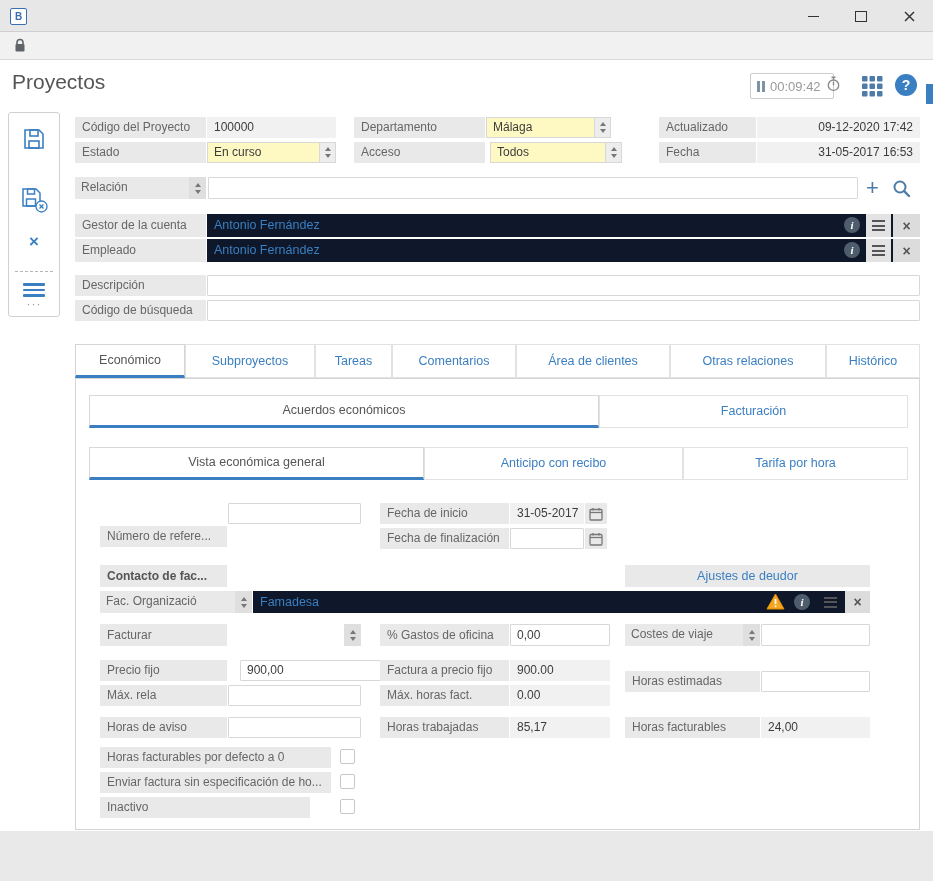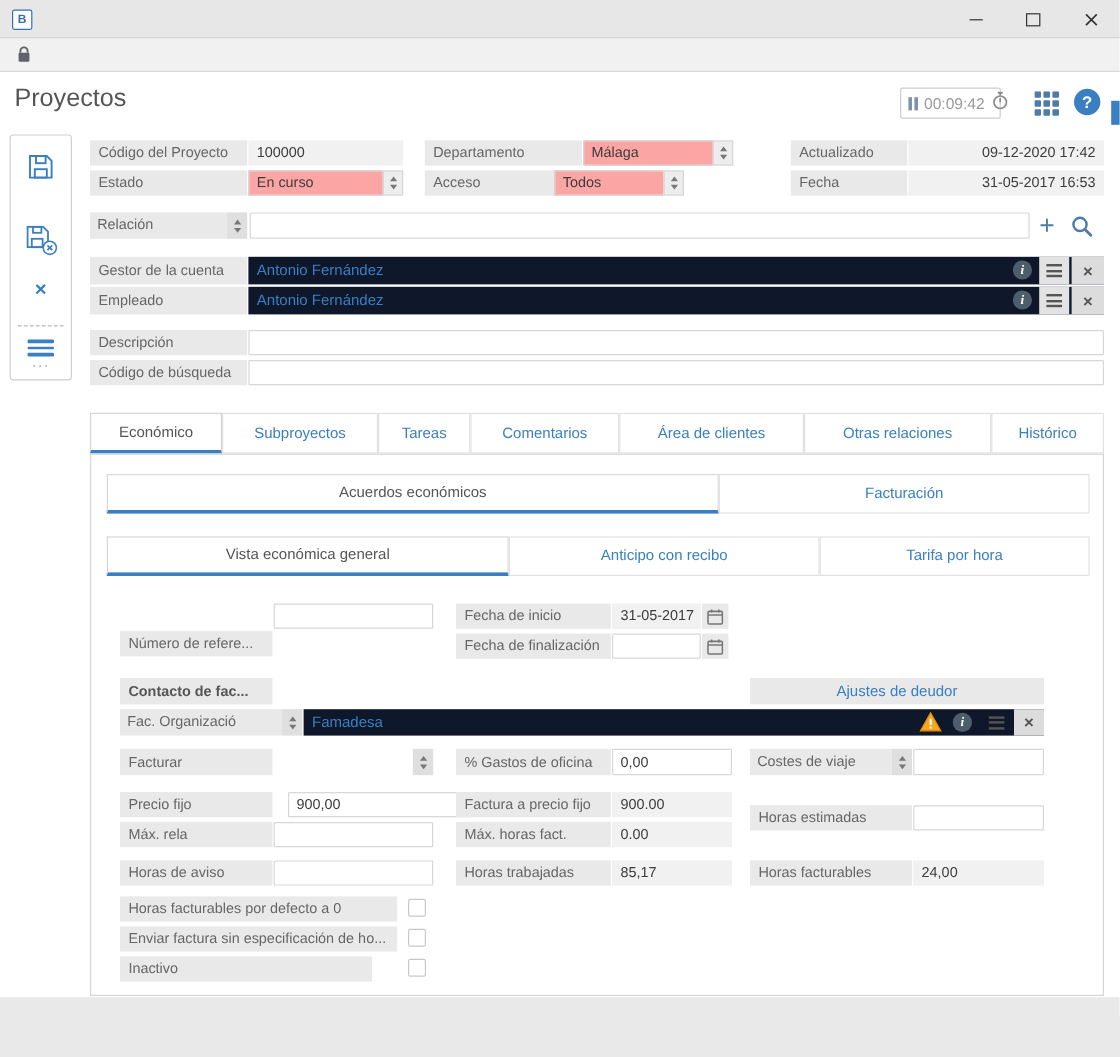--- a/index.html
+++ b/index.html
@@ -31,21 +31,21 @@
   .burger{display:flex;flex-direction:column;gap:3px;width:22px;padding-top:2px;}
   .burger i{display:block;height:2.5px;background:#3a7fc1;border-radius:1px;}
   .tool-dots{position:absolute;left:0;top:185px;width:50px;text-align:center;color:#9a9a9a;font-size:12px;letter-spacing:1px;line-height:12px;}
   
   .lbl{position:absolute;height:21px;background:#e9e9e9;color:#666;font-size:12px;line-height:21px;padding:0 7px;box-sizing:border-box;white-space:nowrap;overflow:hidden;}
   .lbl.bold{font-weight:bold;color:#555;}
   .ro{position:absolute;height:21px;background:#f1f1f1;color:#3c3c3c;font-size:12px;line-height:21px;padding:0 7px;box-sizing:border-box;white-space:nowrap;}
   .ro.right{text-align:right;}
   .inp{position:absolute;height:21px;background:#fff;border:1px solid #d8d8d8;border-radius:1px;box-sizing:border-box;font-size:12px;line-height:19px;color:#3c3c3c;padding:0 6px;}
   .sel{position:absolute;height:21px;display:flex;box-sizing:border-box;}
-  .sel .txt{flex:1;font-size:12px;line-height:19px;padding:0 6px;background:#fca5a5;border:1px solid #d8d8d8;border-right:none;color:#3c3c3c;box-sizing:border-box;white-space:nowrap;overflow:hidden;}
+  .sel .txt{flex:1;font-size:12px;line-height:19px;padding:0 6px;background:#fef9c3;border:1px solid #d8d8d8;border-right:none;color:#3c3c3c;box-sizing:border-box;white-space:nowrap;overflow:hidden;}
   .sel .spin{width:17px;background:#ededed;border:1px solid #d8d8d8;display:flex;flex-direction:column;align-items:center;justify-content:center;gap:3px;box-sizing:border-box;}
   .sel.gray .txt{background:#e9e9e9;border:none;color:#666;line-height:21px;}
   .sel.gray .spin{border:none;background:#dfdfdf;}
   .tri-u{width:0;height:0;border-left:3.5px solid transparent;border-right:3.5px solid transparent;border-bottom:4.5px solid #777;}
   .tri-d{width:0;height:0;border-left:3.5px solid transparent;border-right:3.5px solid transparent;border-top:4.5px solid #777;}
   .strip{position:absolute;background:#0f172a;}
   .link{font-size:12.5px;color:#3a7fc1;padding-left:7px;display:inline-block;cursor:pointer;}
   .info-i{width:16px;height:16px;border-radius:50%;background:#4e5d6b;color:#fff;font-size:11px;font-weight:bold;font-style:italic;text-align:center;line-height:16px;font-family:"Liberation Serif",serif;position:absolute;}
   .sqbtn{position:absolute;display:flex;align-items:center;justify-content:center;background:#e3e3e3;cursor:pointer;}
   .sqbtn.dark{background:#dcdcdc;}
@@ -174,21 +174,21 @@
 
 <div class="lbl" style="left:75px;top:142px;width:131px;">Estado</div>
 <div class="sel" style="left:207px;top:142px;width:129px;">
   <div class="txt">En curso</div>
   <div class="spin">
       <div class="tri-u"></div>
       <div class="tri-d"></div>
     </div>
 </div>
 <div class="lbl" style="left:354px;top:142px;width:131px;">Acceso</div>
-<div class="sel" style="left:462px;top:142px;width:108px;">
+<div class="sel" style="left:490px;top:142px;width:132px;">
   <div class="txt">Todos</div>
   <div class="spin">
       <div class="tri-u"></div>
       <div class="tri-d"></div>
     </div>
 </div>
 <div class="lbl" style="left:659px;top:142px;width:97px;">Fecha</div>
 <div class="ro right" style="left:757px;top:142px;width:163px;">31-05-2017 16:53</div>
 
 <div class="sel gray" style="left:75px;top:177px;width:131px;height:22px;">

